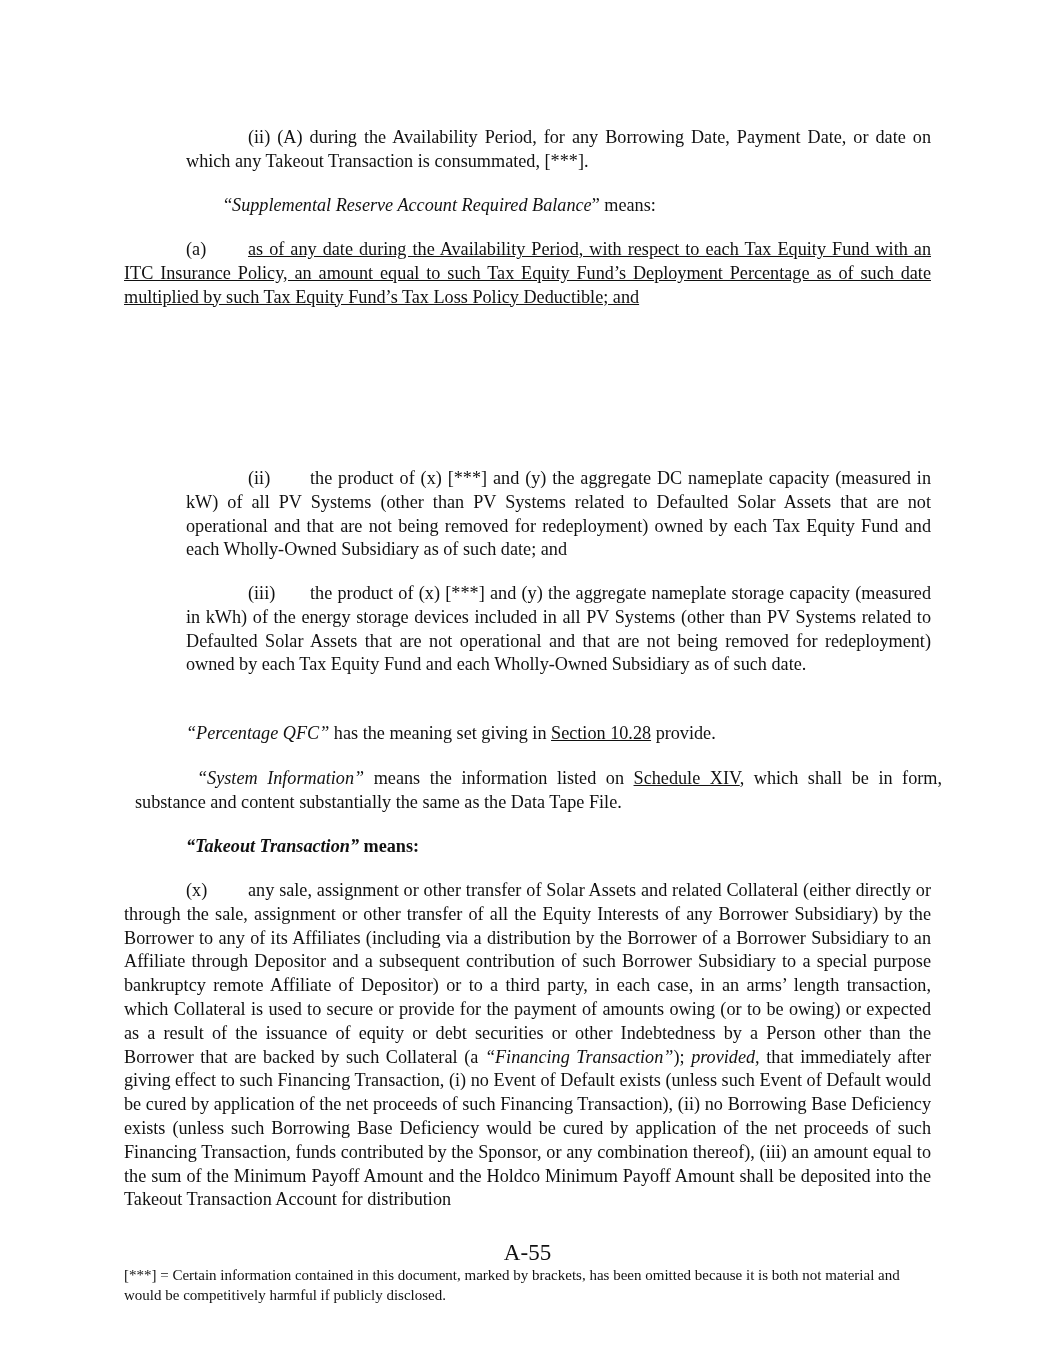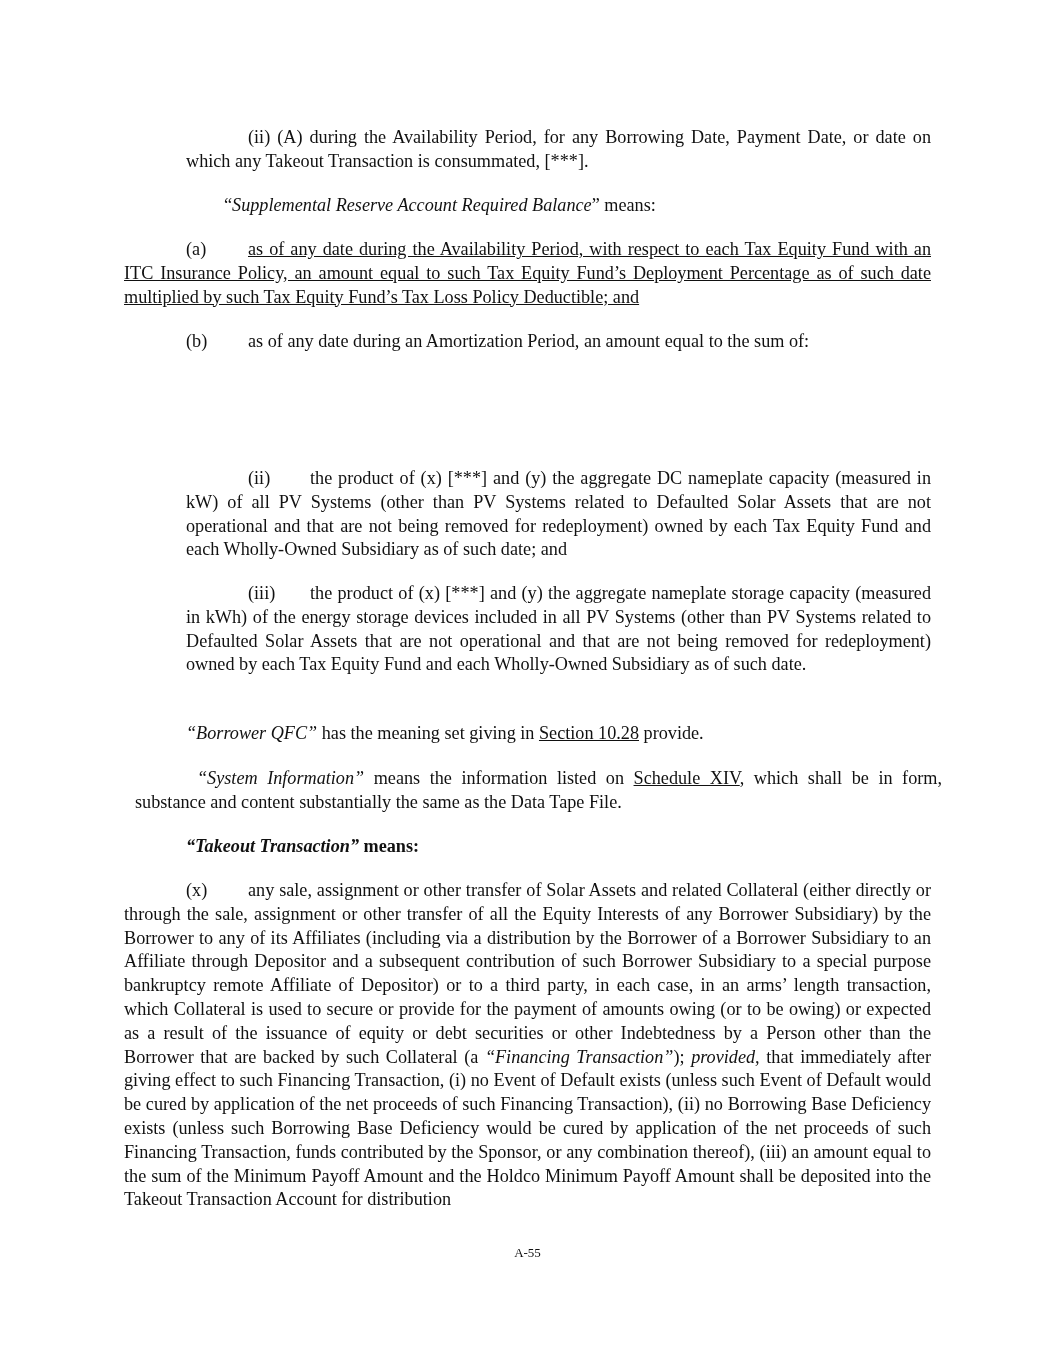--- a/index.html
+++ b/index.html
@@ -9,45 +9,45 @@
     font-family: "Liberation Serif", serif; font-size: 18.2px; color: #111;
     line-height: 23.8px;
   }
   .p { position: absolute; left: 124px; width: 807px; text-align: justify; margin: 0; }
   .p.ind1 { left: 186px; width: 745px; }
   .indent { display: inline-block; width: 62px; }
   .num { display: inline-block; width: 62px; }
   .u { text-decoration: underline; }
   .i { font-style: italic; }
   .last { text-align-last: left; }
-  .pagenum { position: absolute; top: 1241px; left: 0; width: 1055px; text-align: center; font-family: "Liberation Serif", serif; font-size: 13px; color: #111; }
+  .pagenum { position: absolute; top: 1241px; left: 0; width: 1055px; text-align: center; font-family: "Liberation Serif", serif; font-size: 23px; color: #111; }
   .footnote { position: absolute; left: 124px; top: 1266px; width: 807px; font-family: "Liberation Serif", serif; font-size: 15px; line-height: 19.5px; color: #111; text-align: left; }
 </style>
 </head>
 <body>
 
 <div class="page">
 
   <p class="p ind1 last" style="top:126px;"><span class="indent"></span><span>(ii) (A)</span> <span>during the Availability Period, for any Borrowing Date, Payment Date, or date on which any Takeout Transaction is consummated, [***].</span></p>
 
   <p class="p ind1 last" style="top:194px; left:186px;margin-left:38px;"><span>“</span><span class="i">Supplemental Reserve Account Required Balance</span><span>” means:</span></p>
 
   <p class="p last" style="top:238px;text-decoration:underline;"><span class="indent"></span><span class="num">(a)</span><span>as of any date during the Availability Period, with respect to each Tax Equity Fund with an ITC Insurance Policy, an amount equal to such Tax Equity Fund’s Deployment Percentage as of such date multiplied by such Tax Equity Fund’s Tax Loss Policy Deductible; and</span></p>
 
-  <p class="p last" style="top:330px;"><span class="indent"></span><span class="num">(b)</span><span>as of any date during an Amortization Period, an amount equal to the sum of:</span></p>
 
 
   <p class="p ind1 last" style="top:467px;"><span class="indent"></span><span class="num">(ii)</span><span>the product of (x) [***] and (y) the aggregate DC nameplate capacity (measured in kW) of all PV Systems (other than PV Systems related to Defaulted Solar Assets that are not operational and that are not being removed for redeployment) owned by each Tax Equity Fund and each Wholly-Owned Subsidiary as of such date; and</span></p>
 
   <p class="p ind1 last" style="top:582px;"><span class="indent"></span><span class="num">(iii)</span><span>the product of (x) [***] and (y) the aggregate nameplate storage capacity (measured in kWh) of the energy storage devices included in all PV Systems (other than PV Systems related to Defaulted Solar Assets that are not operational and that are not being removed for redeployment) owned by each Tax Equity Fund and each Wholly-Owned Subsidiary as of such date.</span></p>
 
-  <p class="p last" style="top:722px;"><span class="indent"></span><span class="i">“Borrower QFC”</span><span> has the meaning set giving in </span><span class="u">Section 10.28</span><span> provide.</span></p>
+  <p class="p last" style="top:722px;"><span class="indent"></span><span class="i">“Percentage QFC”</span><span> has the meaning set giving in </span><span class="u">Section 10.28</span><span> provide.</span></p>
 
   <p class="p last" style="top:767px;margin-left:11px;"><span class="indent"></span><span class="i">“System Information”</span><span> means the information listed on </span><span class="u">Schedule XIV</span><span>, which shall be in form, substance and content substantially the same as the Data Tape File.</span></p>
 
   <p class="p last" style="top:835px;font-weight:bold;"><span class="indent"></span><span class="i">“Takeout Transaction”</span><span> means:</span></p>
 
   <p class="p" style="top:879px;"><span class="indent"></span><span class="num">(x)</span><span>any sale, assignment or other transfer of Solar Assets and related Collateral (either directly or through the sale, assignment or other transfer of all the Equity Interests of any Borrower Subsidiary) by the Borrower to any of its Affiliates (including via a distribution by the Borrower of a Borrower Subsidiary to an Affiliate through Depositor and a subsequent contribution of such Borrower Subsidiary to a special purpose bankruptcy remote Affiliate of Depositor) or to a third party, in each case, in an arms’ length transaction, which Collateral is used to secure or provide for the payment of amounts owing (or to be owing) or expected as a result of the issuance of equity or debt securities or other Indebtedness by a Person other than the Borrower that are backed by such Collateral (a </span><span class="i">“Financing Transaction”</span><span>); </span><span class="i">provided,</span><span> that immediately after giving effect to such Financing Transaction, (i) no Event of Default exists (unless such Event of Default would be cured by application of the net proceeds of such Financing Transaction), (ii) no Borrowing Base Deficiency exists (unless such Borrowing Base Deficiency would be cured by application of the net proceeds of such Financing Transaction, funds contributed by the Sponsor, or any combination thereof), (iii) an amount equal to the sum of the Minimum Payoff Amount and the Holdco Minimum Payoff Amount shall be deposited into the Takeout Transaction Account for distribution</span></p>
 
   <div class="pagenum">A-55</div>
 
+  <div class="footnote">[***] = Certain information contained in this document, marked by brackets, has been omitted because it is both not material and would be competitively harmful if publicly disclosed.</div>
 
 </div>
 
 </body></html>

